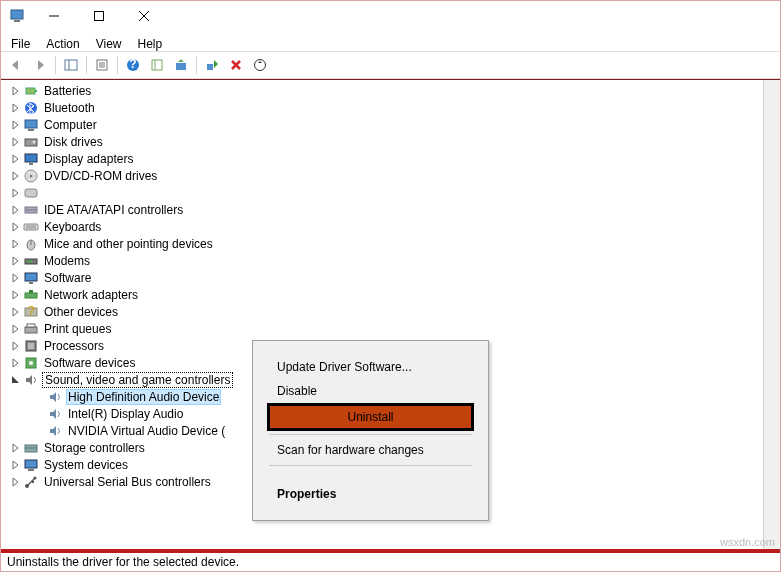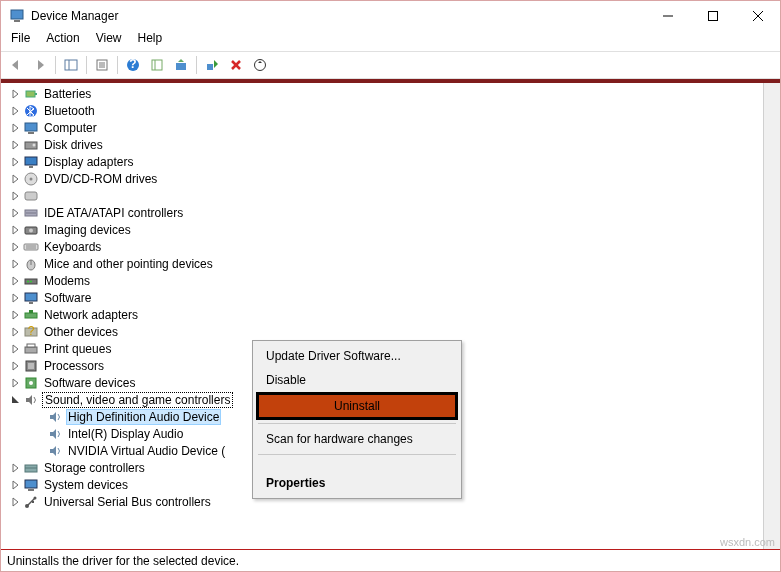--- a/index.html
+++ b/index.html
@@ -2,57 +2,56 @@
 <html><head>
 <meta charset="utf-8">
 <style>
 * { margin: 0; padding: 0; box-sizing: border-box; font-family: "Segoe UI", Tahoma, sans-serif; font-size: 12px; }
 body { background: #fff; width: 781px; height: 572px; border: 1px solid #d9a4a4; display: flex; flex-direction: column; overflow: hidden; }
 .titlebar { height: 30px; display: flex; align-items: center; padding: 0 0 0 8px; background: #fff; }
 .titlebar-icon { width: 16px; height: 16px; margin-right: 6px; }
 .titlebar-text { flex: 1; font-size: 12px; }
 .winbtns { display: flex; height: 100%; }
 .winbtn { width: 45px; display: flex; align-items: center; justify-content: center; }
-.menubar { height: 20px; display: flex; gap: 16px; padding: 0 10px; align-items: flex-start; }
+.menubar { height: 20px; display: flex; gap: 16px; padding: 0 10px; align-items: flex-end; }
 .menu-item { cursor: default; }
 .toolbar { height: 28px; border-top: 1px solid #e0e0e0; border-bottom: 1px solid #e0e0e0; display: flex; align-items: center; padding: 0 4px; gap: 2px; }
 .tbtn { width: 22px; height: 22px; display: flex; align-items: center; justify-content: center; }
 .tsep { width: 1px; height: 18px; background: #d0d0d0; margin: 0 2px; }
-.tree-wrap { flex: 1; overflow: hidden; display: flex; border-top: 4px solid #7f1d1d; }
+.tree-wrap { flex: 1; overflow: hidden; display: flex; border-top: 1px solid #7f1d1d; }
 .tree { flex: 1; overflow-y: auto; padding: 2px 0 2px 4px; position: relative; }
 .scrollbar-gutter { width: 17px; background: #f0f0f0; border-left: 1px solid #d0d0d0; }
 .node { display: flex; align-items: center; height: 17px; white-space: nowrap; cursor: default; }
 .indent0 { padding-left: 4px; }
 .indent1 { padding-left: 28px; }
 .arrow { width: 14px; height: 14px; display: flex; align-items: center; justify-content: center; font-size: 10px; color: #6b6b6b; }
 .arrow.open { color: #1e1e1e; }
 .icon { width: 16px; height: 16px; margin: 0 3px 0 0; display: flex; align-items: center; justify-content: center; }
 .label { padding: 0 2px; }
 .focused-cat { border: 1px dotted #000; }
 .sel { background: #cce8ff; border: 1px solid #99d1ff; padding: 0 1px; }
-.ctxmenu { position: absolute; background: #f0f0f0; border: 1px solid #a0a0a0; box-shadow: 2px 2px 3px rgba(0,0,0,.2); padding: 3px; width: 210px; z-index: 10; }
+.ctxmenu { position: absolute; background: #f0f0f0; border: 1px solid #a0a0a0; box-shadow: 2px 2px 3px rgba(0,0,0,.2); padding: 14px; width: 237px; z-index: 10; }
 .ctxitem { padding: 5px 10px; }
 .ctxitem.hl { background: #c2410c; border: 3px solid #000000; padding: 4px 9px; text-align: center; }
 .ctxitem.bold { font-weight: 700; margin-top: 16px; }
 .ctxsep { height: 1px; background: #c8c8c8; margin: 3px 2px; }
-.statusbar { height: 22px; border-top: 1px solid #b91c1c; display: flex; align-items: center; padding: 0 6px; font-size: 12px; }
+.statusbar { height: 22px; border-top: 4px solid #b91c1c; display: flex; align-items: center; padding: 0 6px; font-size: 12px; }
 .watermark { position: absolute; right: 6px; bottom: 24px; color: #bbb; font-size: 11px; }
 svg { display: block; }
 </style>
 </head>
 <body>
 
 <div class="titlebar">
   <span class="titlebar-icon">
     <svg viewBox="0 0 16 16">
         <rect x="2" y="2" width="12" height="9" fill="#4e8fce" stroke="#2c5a87"></rect>
         <rect x="5" y="12" width="6" height="2" fill="#777"></rect>
       </svg>
   </span>
-  <span class="titlebar-text">Device Manager</span>
   <div class="winbtns">
     <div class="winbtn">
         <svg width="10" height="10">
           <line x1="0" y1="5" x2="10" y2="5" stroke="#000"></line>
         </svg>
       </div>
     <div class="winbtn">
         <svg width="10" height="10">
           <rect x="0.5" y="0.5" width="9" height="9" fill="none" stroke="#000"></rect>
         </svg>
@@ -244,34 +243,20 @@
             <path d="M2 1 L7 5 L2 9 Z" fill="none" stroke="#6b6b6b"></path>
           </svg>
         </span>
         <span class="icon">
           <svg width="16" height="16">
             <rect x="2" y="5" width="12" height="6" fill="#aab" stroke="#778"></rect>
             <line x1="3" y1="8" x2="13" y2="8" stroke="#778"></line>
           </svg>
         </span>
         <span class="label">IDE ATA/ATAPI controllers</span>
-      </div>
-      <div class="node indent0">
-        <span class="arrow">
-          <svg width="10" height="10">
-            <path d="M2 1 L7 5 L2 9 Z" fill="none" stroke="#6b6b6b"></path>
-          </svg>
-        </span>
-        <span class="icon">
-          <svg width="16" height="16">
-            <rect x="2" y="5" width="12" height="7" rx="1" fill="#888" stroke="#444"></rect>
-            <circle cx="8" cy="8.5" r="2" fill="#ccc"></circle>
-          </svg>
-        </span>
-        <span class="label">Imaging devices</span>
       </div>
       <div class="node indent0">
         <span class="arrow">
           <svg width="10" height="10">
             <path d="M2 1 L7 5 L2 9 Z" fill="none" stroke="#6b6b6b"></path>
           </svg>
         </span>
         <span class="icon">
           <svg width="16" height="16">
             <rect x="1" y="5" width="14" height="6" rx="1" fill="#ddd" stroke="#888"></rect>

